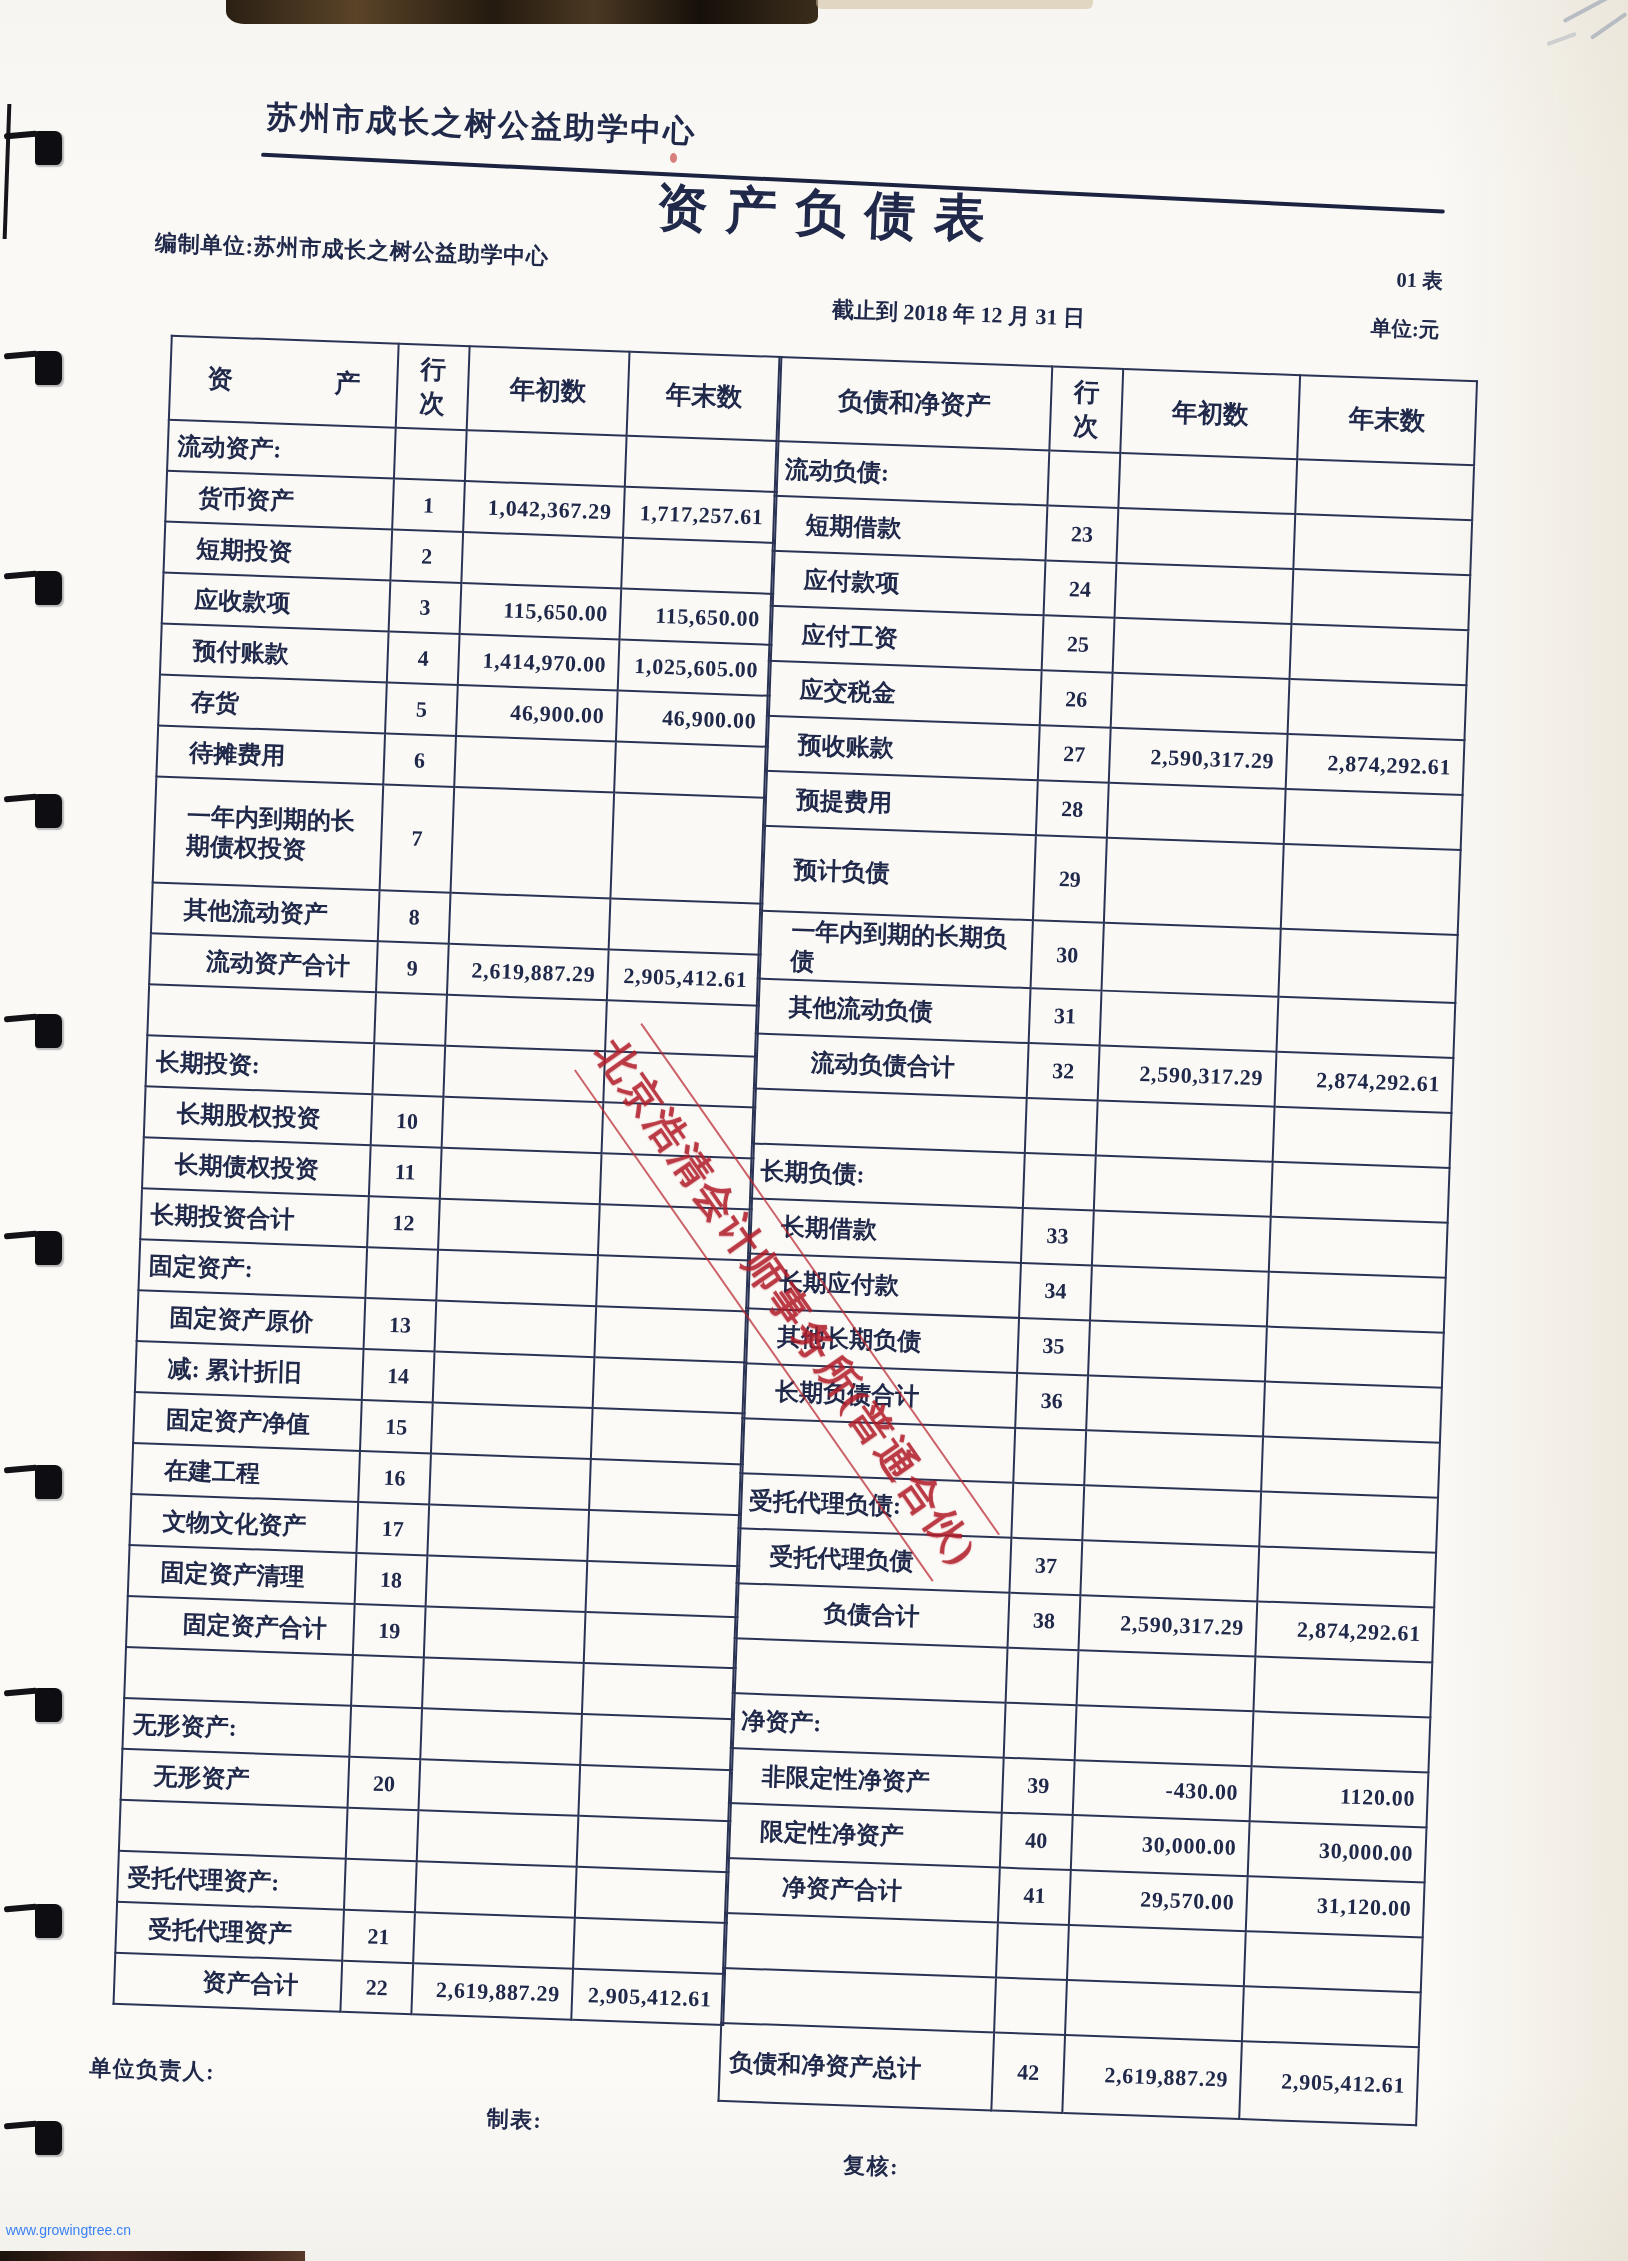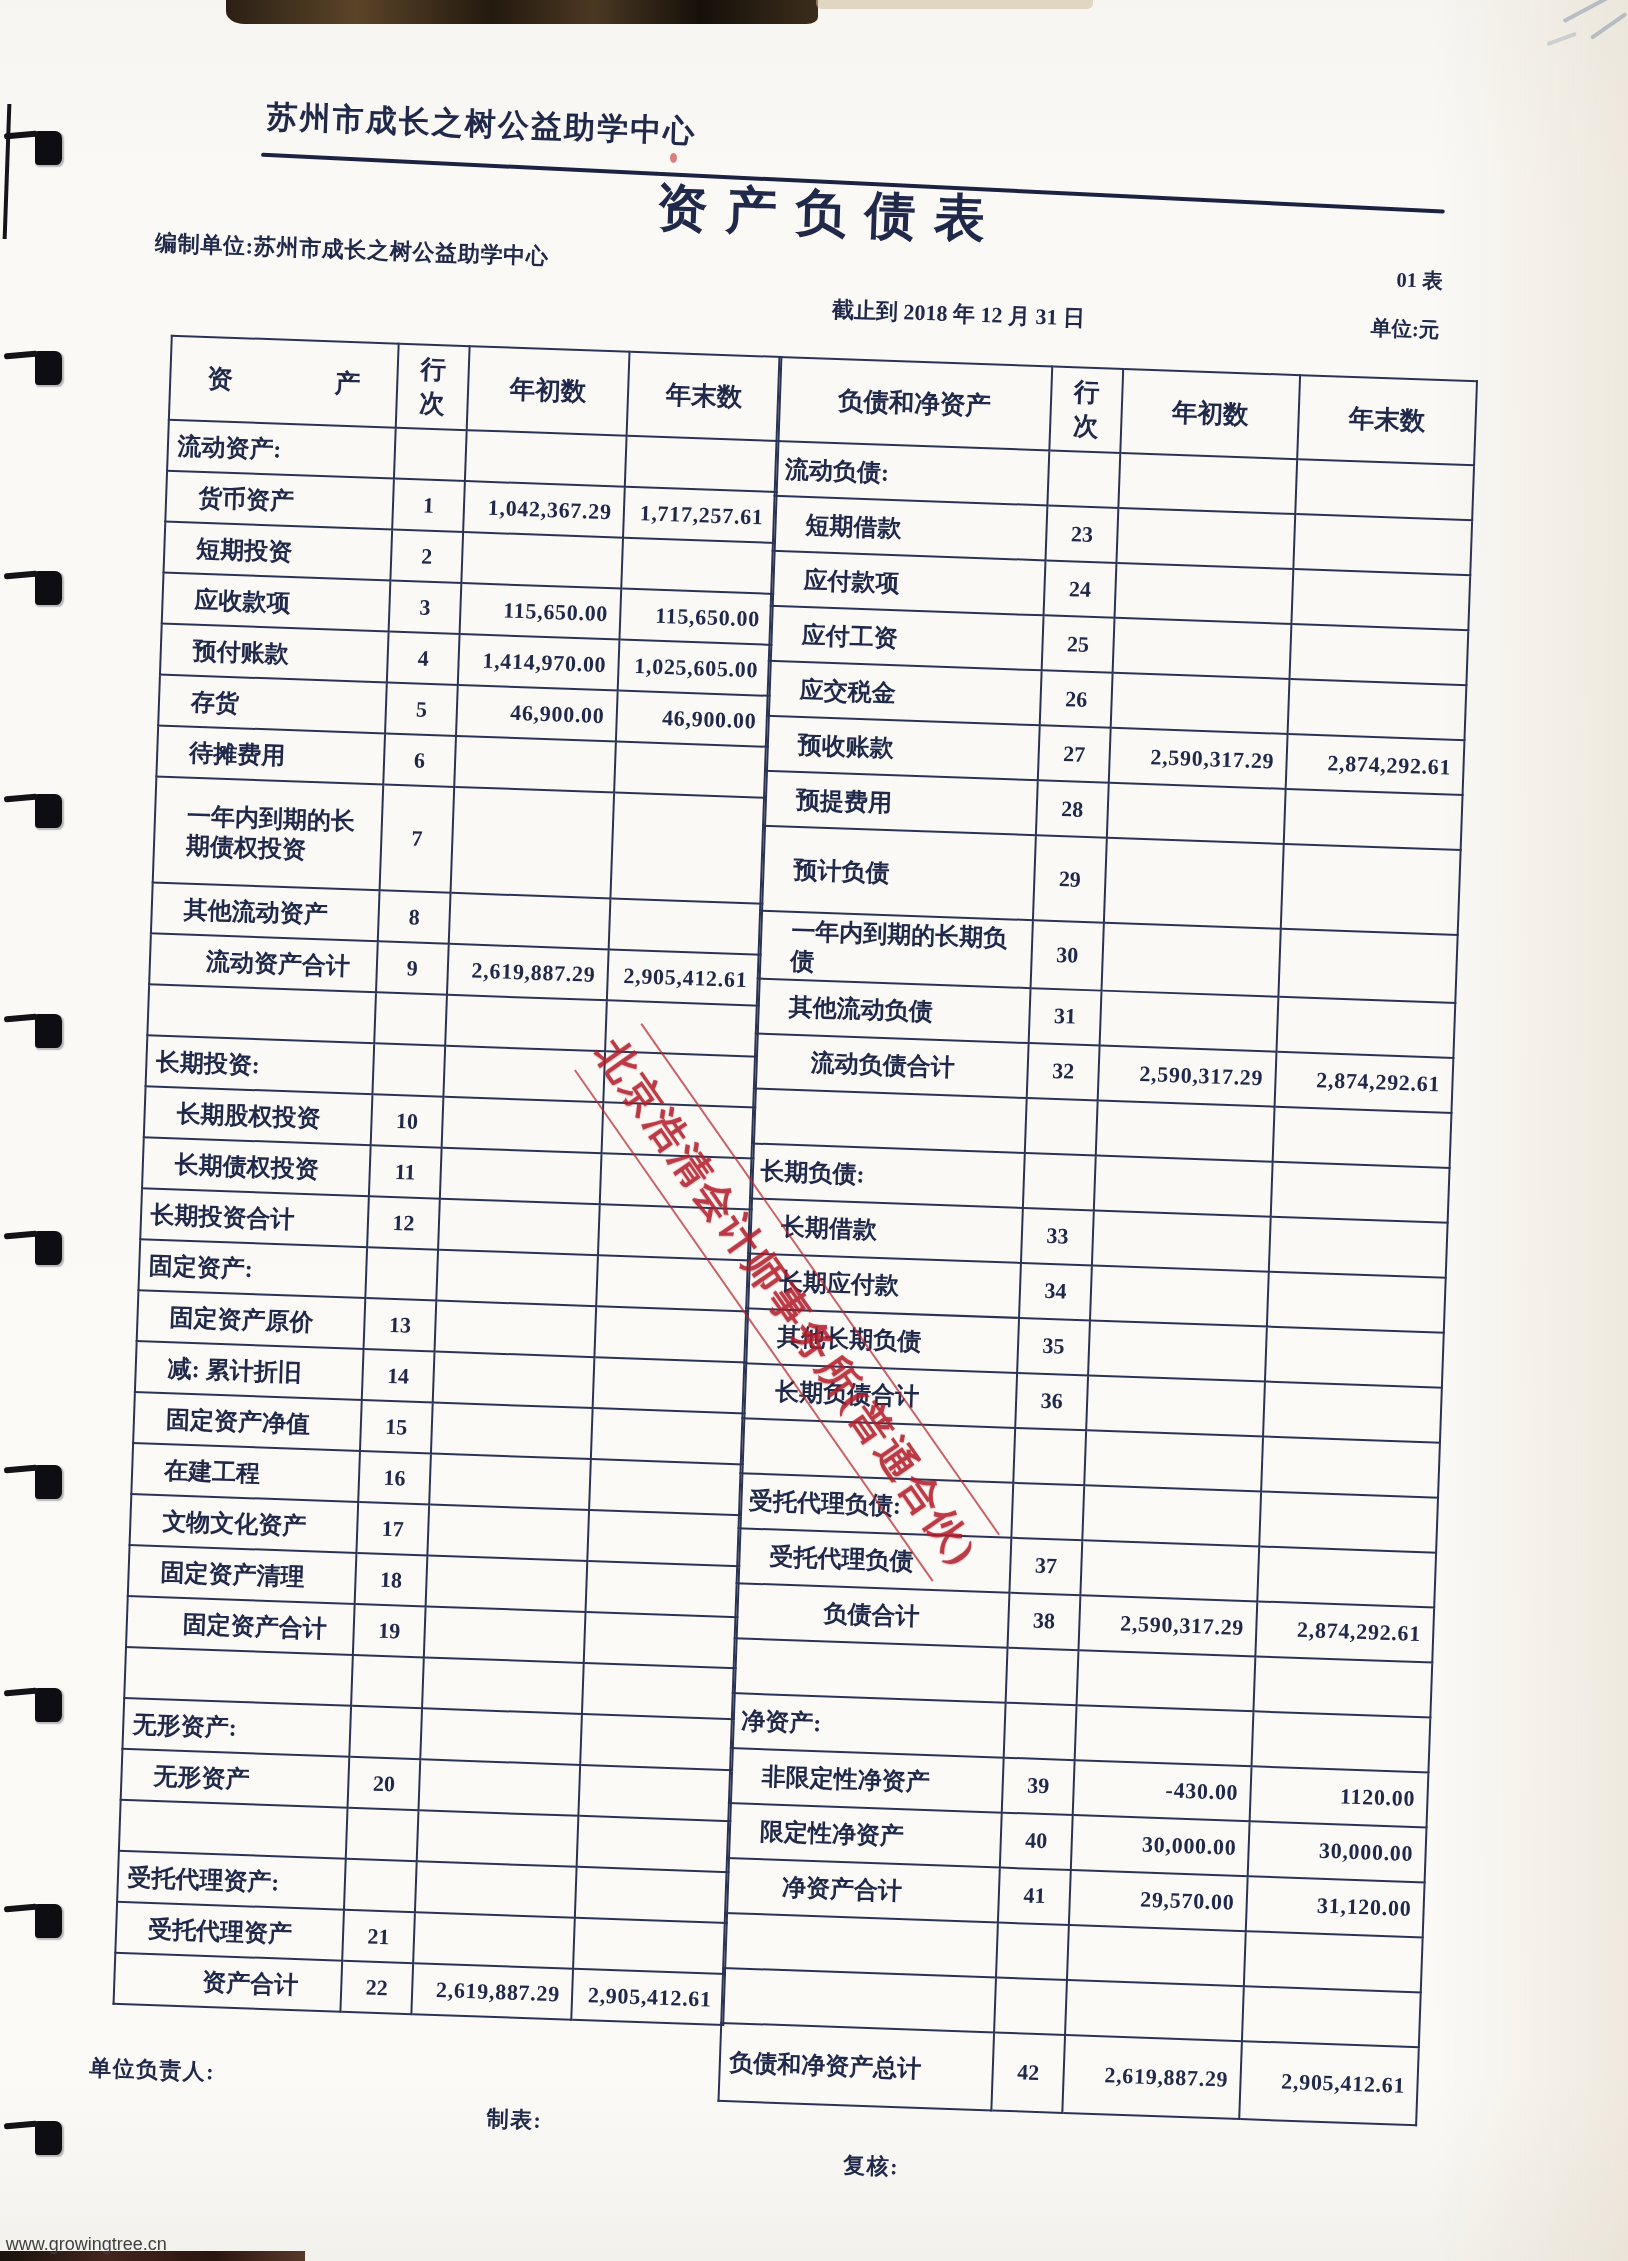--- a/index.html
+++ b/index.html
@@ -41,21 +41,21 @@
   .binder-mark::before{
     content:"";position:absolute;left:-31px;top:1.4px;width:34px;height:6.4px;
     background:#121217;transform:rotate(-5deg);border-radius:2.8px;
   }
   .bottom-strip{
     position:absolute;left:0;top:2251px;width:305px;height:10px;z-index:9;
     background:linear-gradient(90deg,#1a120c,#43251d 35%,#2a150f 70%,#58392a);
   }
   .watermark{
     position:absolute;left:5.7px;top:2222px;z-index:10;
-    font-family:"Liberation Sans",sans-serif;font-size:18px;color:#404040;margin-top:12px;
+    font-family:"Liberation Sans",sans-serif;font-size:14px;color:#3b82f6;
   }
   .red-ink-dot{position:absolute;left:670px;top:153px;width:7px;height:10px;border-radius:50%;
     background:rgba(198,62,62,.65);z-index:7;}
   
   .paper{
     position:absolute;left:41px;top:41px;width:1525px;height:2178px;
     transform:rotate(2deg);transform-origin:0 0;z-index:2;
   }
   .org-name{
     position:absolute;left:228px;top:47px;

